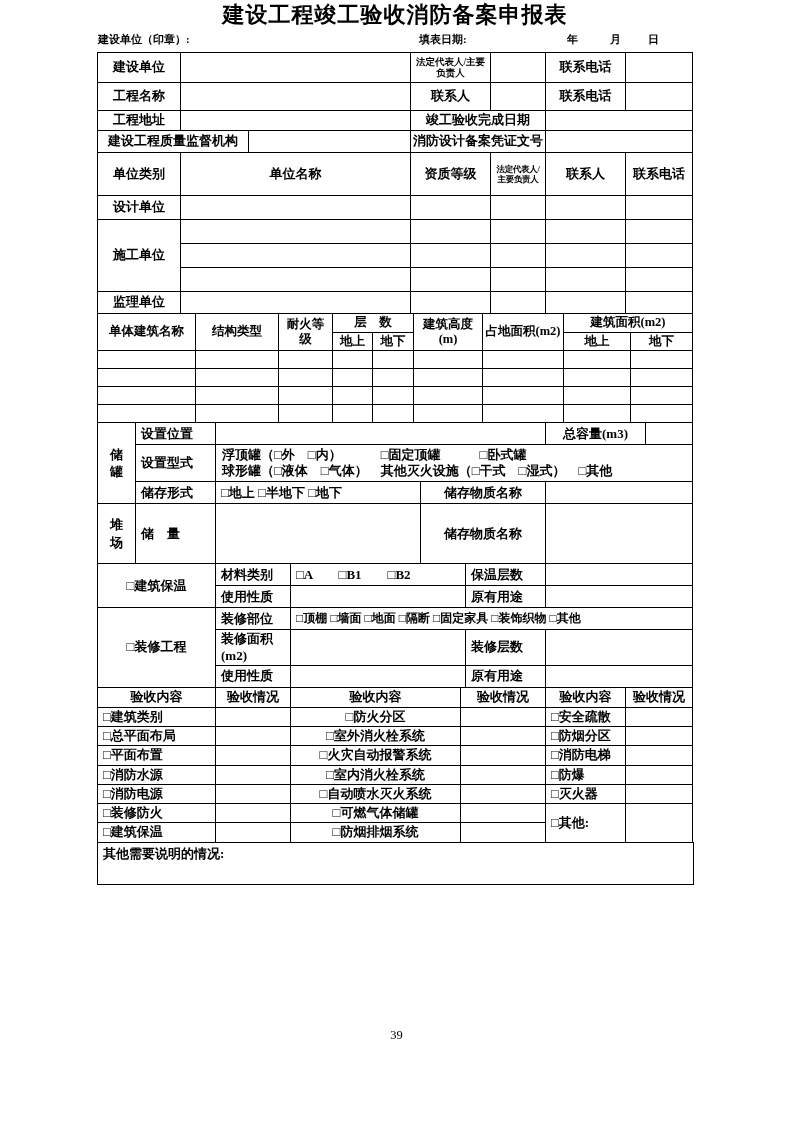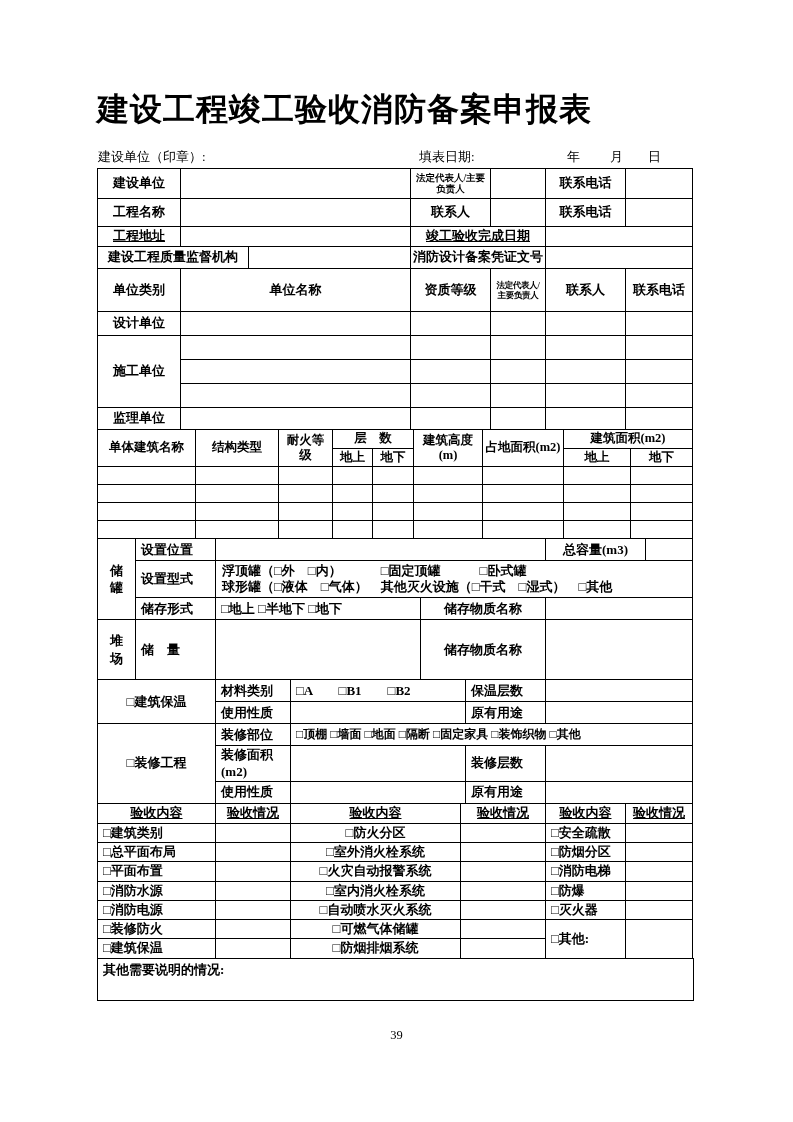--- a/index.html
+++ b/index.html
@@ -5,33 +5,33 @@
   * { box-sizing: border-box; margin: 0; padding: 0; }
   html, body { background: #ffffff; }
   body {
     width: 793px; height: 1122px;
     position: relative;
     font-family: "Liberation Serif", "DejaVu Serif", serif;
     color: #000;
   }
   .sheet { position: absolute; left: 97px; top: 0; width: 596px; }
   .title {
-    margin-top: 88px;
+    text-align: center;
     font-family: "Liberation Sans", "DejaVu Sans", sans-serif;
     font-weight: bold;
-    font-size: 32px;
+    font-size: 22px;
     letter-spacing: 1px;
     white-space: nowrap;
   }
   .topbar {
     position: relative;
     height: 20px;
-    margin-top: 16px;
-    font-size: 13px;
-    font-weight: normal;
+    margin-top: 2px;
+    font-size: 11px;
+    font-weight: bold;
   }
   .tb-left  { position: absolute; left: 1px;   top: 0; }
   .tb-date  { position: absolute; left: 322px; top: 0; }
   .tb-year  { position: absolute; left: 470px; top: 0; }
   .tb-month { position: absolute; left: 513px; top: 0; }
   .tb-day   { position: absolute; left: 551px; top: 0; }
 
   table.frm {
     border-collapse: collapse;
     table-layout: fixed;
@@ -42,21 +42,21 @@
     border: 1px solid #000;
     font-size: 13px;
     font-weight: bold;
     text-align: center;
     vertical-align: middle;
     padding: 1px 2px;
     overflow: hidden;
     line-height: 1.25;
   }
   .h16 td { height: 16px; } .h18 td { height: 18px; } .h19 td { height: 19px; }
-  .h20 td { height: 20px; text-decoration: underline; } .h22 td { height: 22px; } .h24 td { height: 24px; }
+  .h20 td { height: 20px; } .h22 td { height: 22px; } .h24 td { height: 24px; }
   .h28 td { height: 28px; } .h30 td { height: 30px; } .h34 td { height: 34px; }
   .h37 td { height: 37px; } .h39 td { height: 39px; } .h42 td { height: 42px; }
   .h43 td { height: 43px; }
 
   td.small  { font-size: 9.5px; line-height: 1.15; }
   td.xsmall { font-size: 8.5px; line-height: 1.2; letter-spacing: -0.3px; }
   td.left   { text-align: left; padding-left: 5px; }
   td.bh     { font-size: 12.5px; }
   td.opts-sm{ font-size: 12px; }
   td.preline{ white-space: pre-line; }

